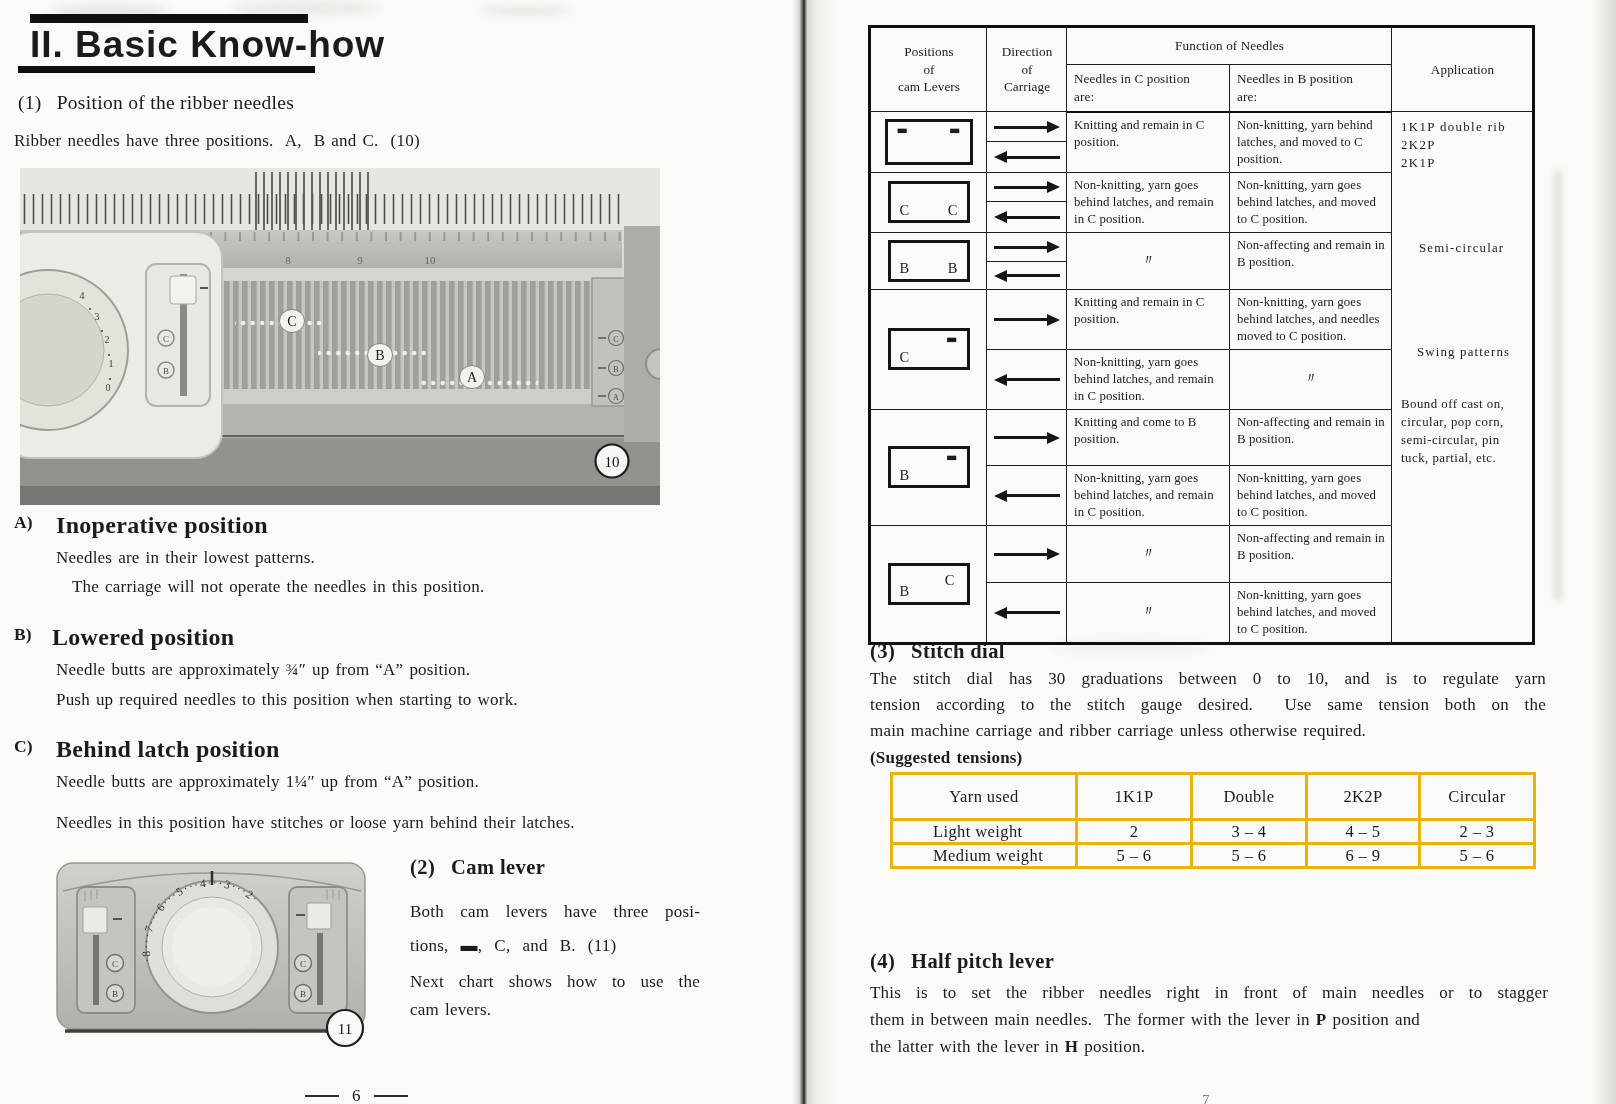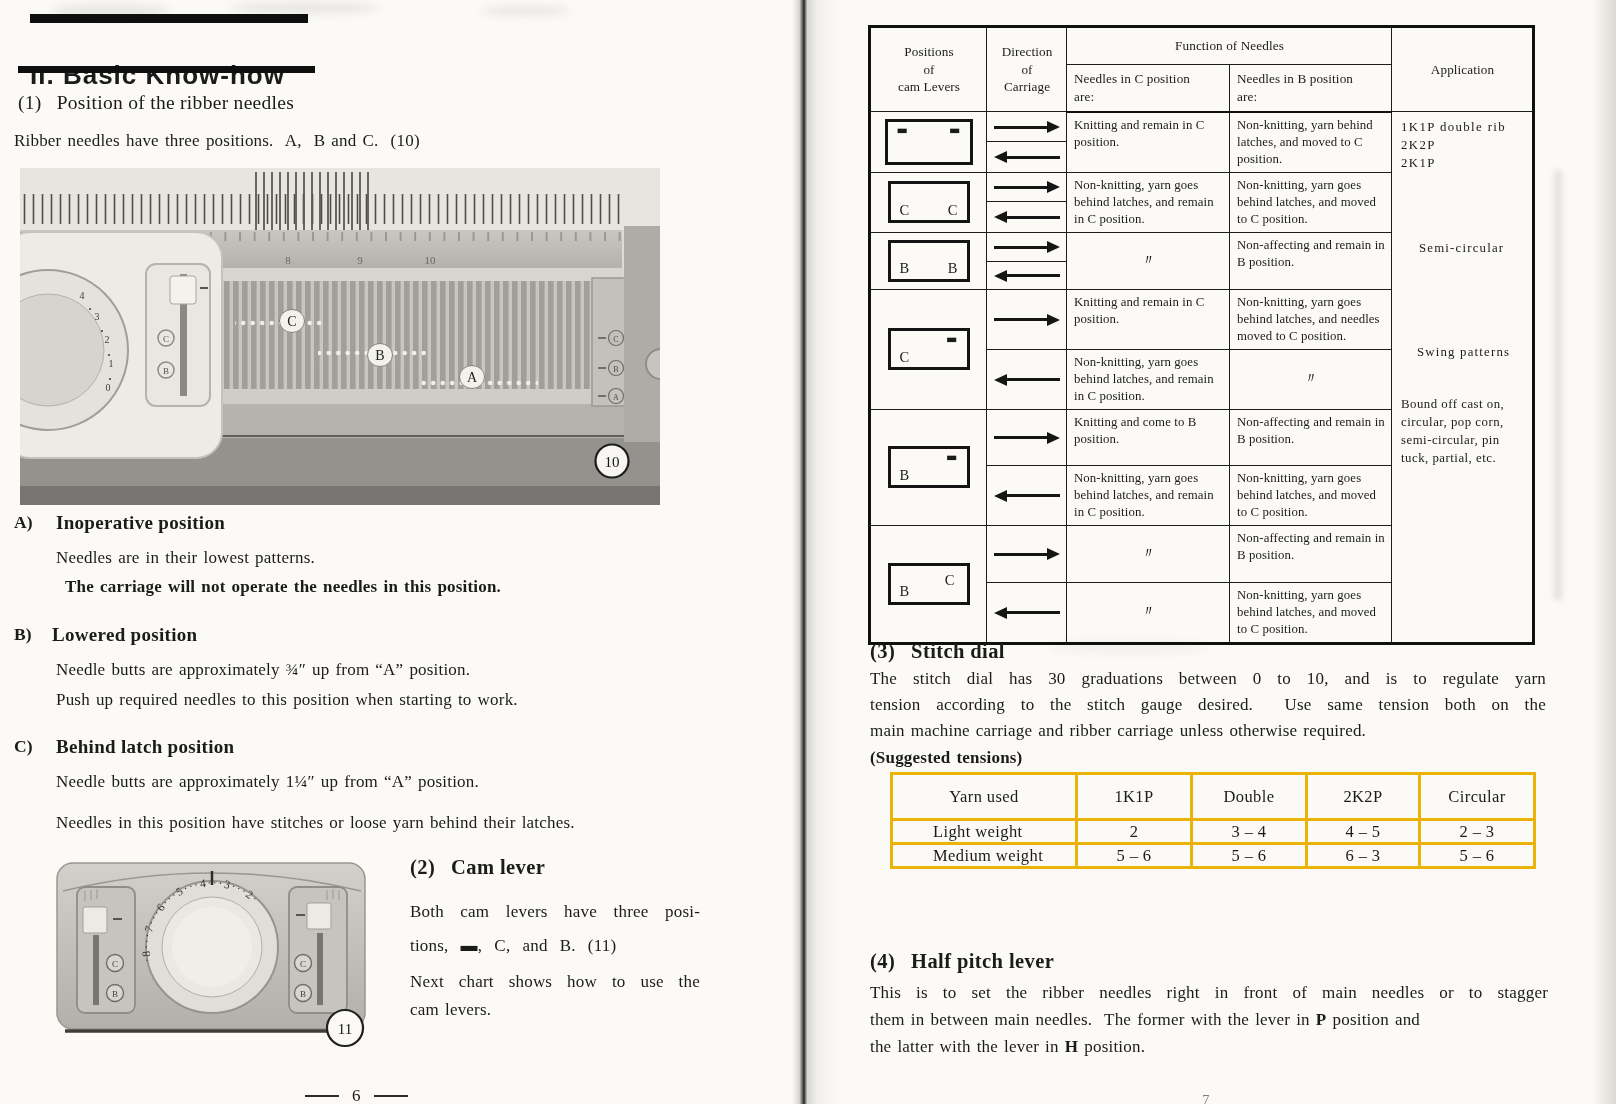--- a/index.html
+++ b/index.html
@@ -26,29 +26,29 @@
   .sm { filter:blur(4px); opacity:0.13; background:#6d6b66; border-radius:50%; }
   .sm1 { left:50px; top:4px; width:120px; height:14px; }
   .sm2 { left:230px; top:2px; width:150px; height:12px; }
   .sm3 { left:480px; top:6px; width:90px; height:10px; }
   .sm4 { left:1050px; top:640px; width:160px; height:14px; opacity:0.06; }
 
   
   .bar-top { left:30px; top:14px; width:278px; height:9px; background:#0f0f0f; }
   .bar-bot { left:18px; top:66px; width:297px; height:7px; background:#0f0f0f; }
   .title { left:30px; top:24px; font-family:"Liberation Sans",sans-serif;
-    font-weight:bold; font-size:26px; letter-spacing:1px;margin-top:36px; }
+    font-weight:bold; font-size:37px; letter-spacing:1px; }
   .sec-h { font-weight:normal; font-size:19.5px; letter-spacing:0.3px; }
   .sec-h .num { margin-right:15px; }
   .sec-h2 { font-weight:bold; font-size:20.5px; letter-spacing:0.4px; }
   .sec-h2 .num { margin-right:16px; }
   .bl { font-size:17px; letter-spacing:0.2px; word-spacing:1.6px; }
   .just { text-align:justify; text-align-last:justify; }
   .item-key { font-weight:bold; font-size:17.5px; }
-  .item-h { font-weight:bold; font-size:19px; letter-spacing:0.3px; }
+  .item-h { font-weight:bold; font-size:24px; letter-spacing:0.3px; }
   .pgnum { display:flex; align-items:center; gap:13px; font-size:17px; }
   .pgdash { width:34px; height:2px; background:#2b2b2b; }
   .pg7 { font-size:15px; opacity:0.55; }
 
   
   .mtab { border-collapse:collapse; table-layout:fixed; width:664px;
     border:3px solid #101010; }
   .mtab th, .mtab td { border:1px solid #1c1c1c; font-weight:normal;
     font-size:12.8px; line-height:1.33; vertical-align:top;
     padding:4px 6px 4px 7px; letter-spacing:0.1px; }
@@ -220,21 +220,21 @@
     <ellipse cx="452" cy="209" rx="12.5" ry="11.5" fill="#f2f1ec" stroke="#6f6e6a" stroke-width="0.8"></ellipse>
     <text x="452" y="214">A</text>
   </g>
   <circle cx="592" cy="293" r="16.5" fill="#f7f6f2" stroke="#1d1d1d" stroke-width="2.2"></circle>
   <text x="592" y="299" font-size="15" text-anchor="middle" fill="#161616">10</text>
 </svg>
 
 <div class="abs item-key" style="left:14px; top:512px;">A)</div>
 <div class="abs item-h" style="left:56px; top:512px;">Inoperative position</div>
 <div class="abs bl" style="left:56px; top:548px;">Needles are in their lowest patterns.</div>
-<div class="abs bl" style="left:65px; top:577px;font-weight:bold;">The carriage will not operate the needles in this position.</div>
+<div class="abs bl" style="left:72px; top:577px;">The carriage will not operate the needles in this position.</div>
 
 <div class="abs item-key" style="left:14px; top:624px;">B)</div>
 <div class="abs item-h" style="left:52px; top:624px;">Lowered position</div>
 <div class="abs bl" style="left:56px; top:660px;">Needle butts are approximately ¾″ up from “A” position.</div>
 <div class="abs bl" style="left:56px; top:690px;">Push up required needles to this position when starting to work.</div>
 
 <div class="abs item-key" style="left:14px; top:736px;">C)</div>
 <div class="abs item-h" style="left:56px; top:736px;">Behind latch position</div>
 <div class="abs bl" style="left:56px; top:772px;">Needle butts are approximately 1¼″ up from “A” position.</div>
 <div class="abs bl" style="left:56px; top:813px;">Needles in this position have stitches or loose yarn behind their latches.</div>
@@ -472,21 +472,21 @@
       <td class="lab">Light weight</td>
       <td>2</td>
       <td>3 – 4</td>
       <td>4 – 5</td>
       <td>2 – 3</td>
     </tr>
     <tr>
       <td class="lab">Medium weight</td>
       <td>5 – 6</td>
       <td>5 – 6</td>
-      <td>6 – 3</td>
+      <td>6 – 9</td>
       <td>5 – 6</td>
     </tr>
   </tbody>
 </table>
 
 <div class="abs sec-h2" style="left:870px; top:950px;">
   <span class="num">(4)</span><span>Half pitch lever</span>
 </div>
 <div class="abs bl just pre" style="left:870px; top:983px; width:678px;">This is to set the ribber needles right in front of main needles or to stagger</div>
 <div class="abs bl pre" style="left:870px; top:1010px; width:678px;"><span>them in between main needles.  The former with the lever in </span><b>P</b><span> position and</span></div>

